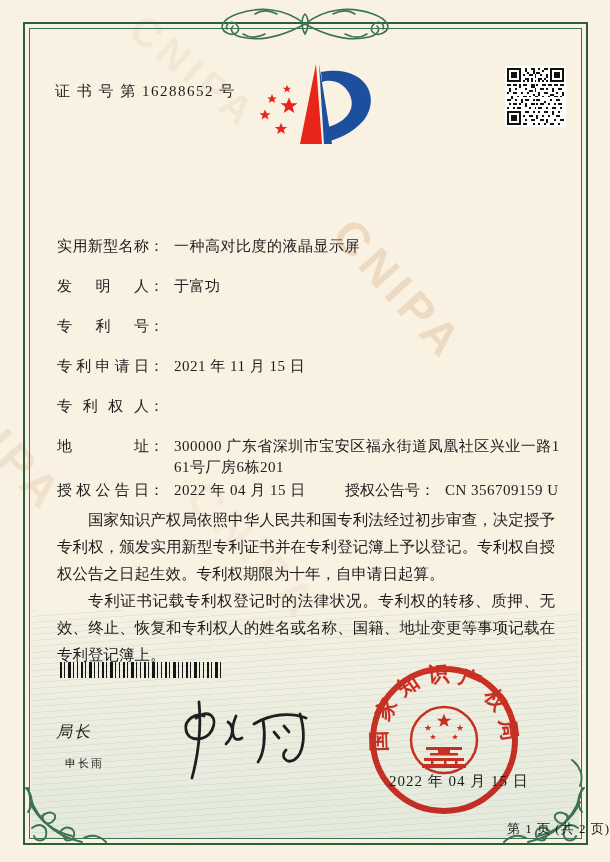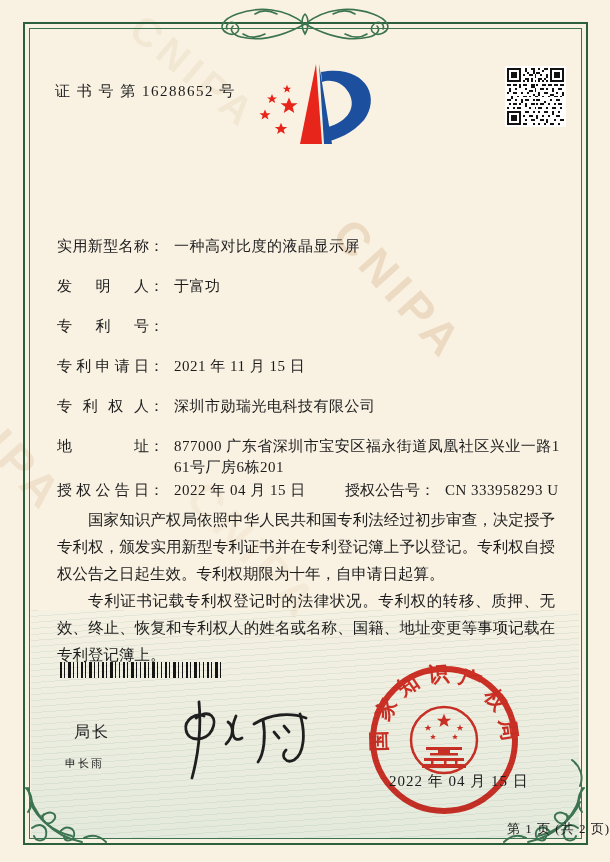--- a/index.html
+++ b/index.html
@@ -43,21 +43,21 @@
   .paras{position:absolute;left:57px;top:506px;width:498px;font-size:15.5px;line-height:27px;text-align:justify;}
   .paras p{margin:0;text-indent:2em;}
   
   .barcode{position:absolute;left:60px;top:662px;width:162px;height:16px;
     background:repeating-linear-gradient(90deg,
       #151515 0 2px, rgba(0,0,0,0) 2px 4px,
       #151515 4px 5px, rgba(0,0,0,0) 5px 8px,
       #151515 8px 11px, rgba(0,0,0,0) 11px 13px,
       #151515 13px 14px, rgba(0,0,0,0) 14px 17px,
       #151515 17px 18px, rgba(0,0,0,0) 18px 21px);}
-  .signer-title{position:absolute;left:74px;top:722px;font-size:16px;letter-spacing:2px;}
+  .signer-title{position:absolute;left:56px;top:722px;font-size:16px;letter-spacing:2px;font-style:italic;}
   .signer-name{position:absolute;left:65px;top:756px;font-size:11px;letter-spacing:2px;}
   .signature{position:absolute;left:166px;top:696px;}
   .seal{position:absolute;left:365px;top:660px;mix-blend-mode:multiply;opacity:.94;}
   .seal-date{position:absolute;left:389px;top:772px;font-size:15px;letter-spacing:1px;z-index:5;}
   .footer{position:absolute;left:0;top:820px;width:100%;text-align:right;font-size:13px;letter-spacing:1px;}
   
   .ornament-top{position:absolute;left:207px;top:2px;}
   .corner-bl{position:absolute;left:24px;top:758px;}
   .corner-br{position:absolute;left:498px;top:758px;transform:scaleX(-1);}
 </style>
@@ -170,36 +170,35 @@
       <span class="fcolon">：</span>
   </div>
   <div class="frow row-appdate">
     <span class="flabel">专利申请日</span>
       <span class="fcolon">：</span>
     <span class="fvalue">2021 年 11 月 15 日</span>
   </div>
   <div class="frow row-owner">
     <span class="flabel">专利权人</span>
       <span class="fcolon">：</span>
-    <span class="fvalue">深圳市勋瑞光电科技有限公司</span>
   </div>
   <div class="frow row-addr">
     <span class="flabel">地址</span>
       <span class="fcolon">：</span>
-    <span class="fvalue fvalue-addr">877000 广东省深圳市宝安区福永街道凤凰社区兴业一路161号厂房6栋201</span>
+    <span class="fvalue fvalue-addr">300000 广东省深圳市宝安区福永街道凤凰社区兴业一路161号厂房6栋201</span>
   </div>
   <div class="frow grant-left">
     <span class="flabel">授权公告日</span>
       <span class="fcolon">：</span>
     <span class="fvalue">2022 年 04 月 15 日</span>
   </div>
   <div class="frow grant-right">
     <span class="flabel">授权公告号</span>
       <span class="fcolon">：</span>
-    <span class="fvalue">CN 333958293 U</span>
+    <span class="fvalue">CN 356709159 U</span>
   </div>
 
   <div class="paras">
     <p>国家知识产权局依照中华人民共和国专利法经过初步审查，决定授予专利权，颁发实用新型专利证书并在专利登记簿上予以登记。专利权自授权公告之日起生效。专利权期限为十年，自申请日起算。</p>
     <p>专利证书记载专利权登记时的法律状况。专利权的转移、质押、无效、终止、恢复和专利权人的姓名或名称、国籍、地址变更等事项记载在专利登记簿上。</p>
   </div>
 
   <div class="barcode"></div>
 
   <div class="signer-title">局长</div>

